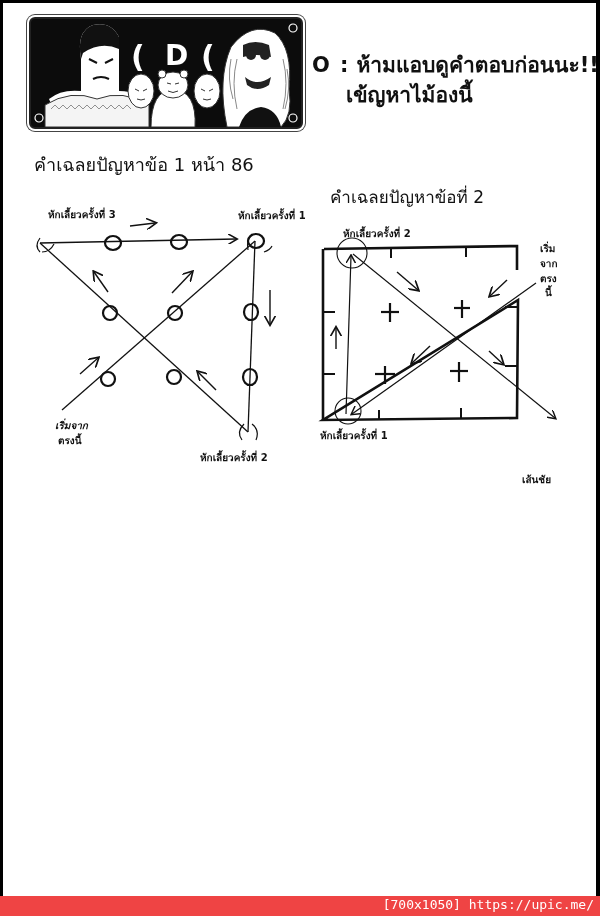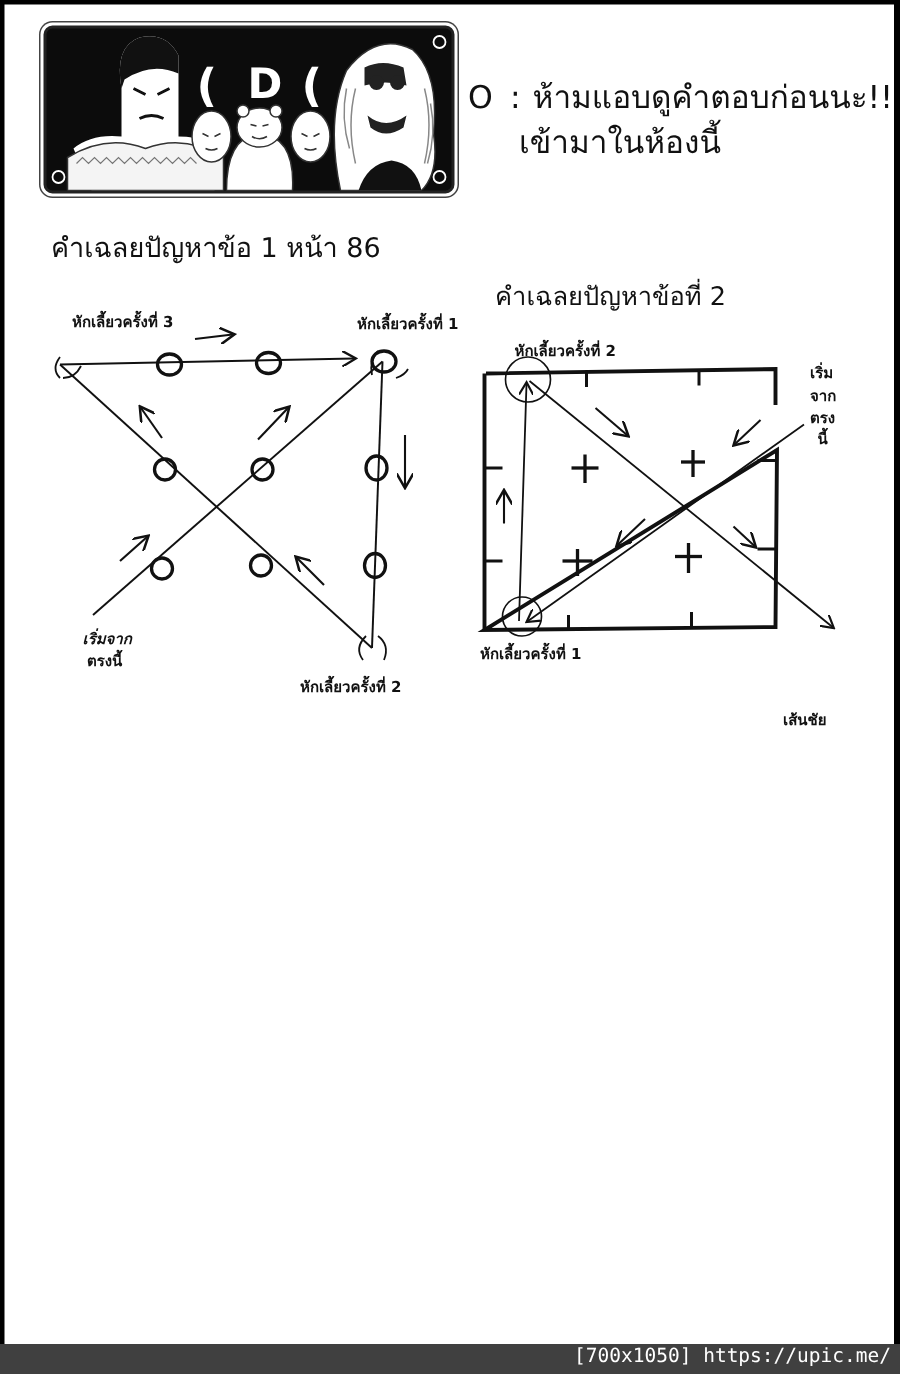--- a/index.html
+++ b/index.html
@@ -1,27 +1,27 @@
 <!DOCTYPE html>
 <html><head>
 <meta charset="utf-8">
 <style>
   html, body { margin: 0; padding: 0; }
   body { width: 600px; height: 916px; background: #000; position: relative; overflow: hidden; font-family: "DejaVu Sans", sans-serif; }
   .page { position: absolute; left: 3px; top: 3px; width: 593px; height: 893px; background: #fff; }
   .panel { position: absolute; left: 29px; top: 17px; width: 270px; height: 108px; background: #0c0c0c; border: 2px solid #222; border-radius: 6px; box-shadow: 0 0 0 2px #fff, 0 0 0 3px #444; overflow: hidden; }
-  .note { position: absolute; left: 312px; top: 50px; width: 280px; color: #111; font-size: 21px; font-weight: normal; line-height: 30px; font-family: "DejaVu Sans", sans-serif; }
+  .note { position: absolute; left: 312px; top: 50px; width: 280px; color: #111; font-size: 21px; font-weight: bold; line-height: 30px; font-family: "DejaVu Sans", sans-serif; }
   .note .bullet { display: inline-block; width: 28px; }
   .note .line { display: block; white-space: nowrap; }
   .note .indent { padding-left: 34px; }
   .heading { position: absolute; color: #111; font-weight: normal; font-size: 17px; white-space: nowrap; }
   .lbl { position: absolute; color: #111; font-weight: bold; font-size: 10px; white-space: nowrap; }
   .diagram { position: absolute; left: 0; top: 0; }
   .watermark { position: absolute; left: 0; width: 600px; top: 828px; text-align: center; color: #ffffff; font-size: 52px; font-weight: bold; letter-spacing: 2px; font-family: "DejaVu Sans", sans-serif; }
-  .footer { position: absolute; left: 0; top: 896px; width: 600px; height: 20px; background: #404040; }
+  .footer { position: absolute; left: 0; top: 896px; width: 600px; height: 20px; background: #ef4444; }
   .footer .src { position: absolute; right: 6px; top: 1px; color: #fff; font-size: 13px; font-family: "DejaVu Sans Mono", monospace; }
 </style>
 </head>
 <body>
 
 <div class="page"></div>
 
 <div class="panel">
   <svg width="270" height="108" viewBox="0 0 270 108">
 
@@ -55,21 +55,21 @@
     <path d="M208 108 Q214 90 230 88 Q246 90 250 108 Z" fill="#111"></path>
 
     <circle cx="262" cy="9" r="4" fill="none" stroke="#fff" stroke-width="1.2"></circle>
     <circle cx="8" cy="99" r="4" fill="none" stroke="#fff" stroke-width="1.2"></circle>
     <circle cx="262" cy="99" r="4" fill="none" stroke="#fff" stroke-width="1.2"></circle>
   </svg>
 </div>
 
 <div class="note">
   <span class="line"><span class="bullet">O</span><span style="margin-right:8px">:</span><span>ห้ามแอบดูคำตอบก่อนนะ!!</span></span>
-  <span class="line indent">เข้ามาในห้องนี้</span>
+  <span class="line indent">เข้ญหาไม้องนี้</span>
 </div>
 
 <div class="heading" style="left:34px; top:150px; font-size:18px;">คำเฉลยปัญหาข้อ 1 หน้า 86</div>
 <div class="heading" style="left:330px; top:183px;">คำเฉลยปัญหาข้อที่ 2</div>
 
 <svg class="diagram" width="600" height="916" viewBox="0 0 600 916">
   <defs>
     <marker id="ah" markerWidth="8" markerHeight="8" refX="6" refY="4" orient="auto">
       <path d="M0 0 L7 4 L0 8" fill="none" stroke="#111" stroke-width="1.2"></path>
     </marker>

